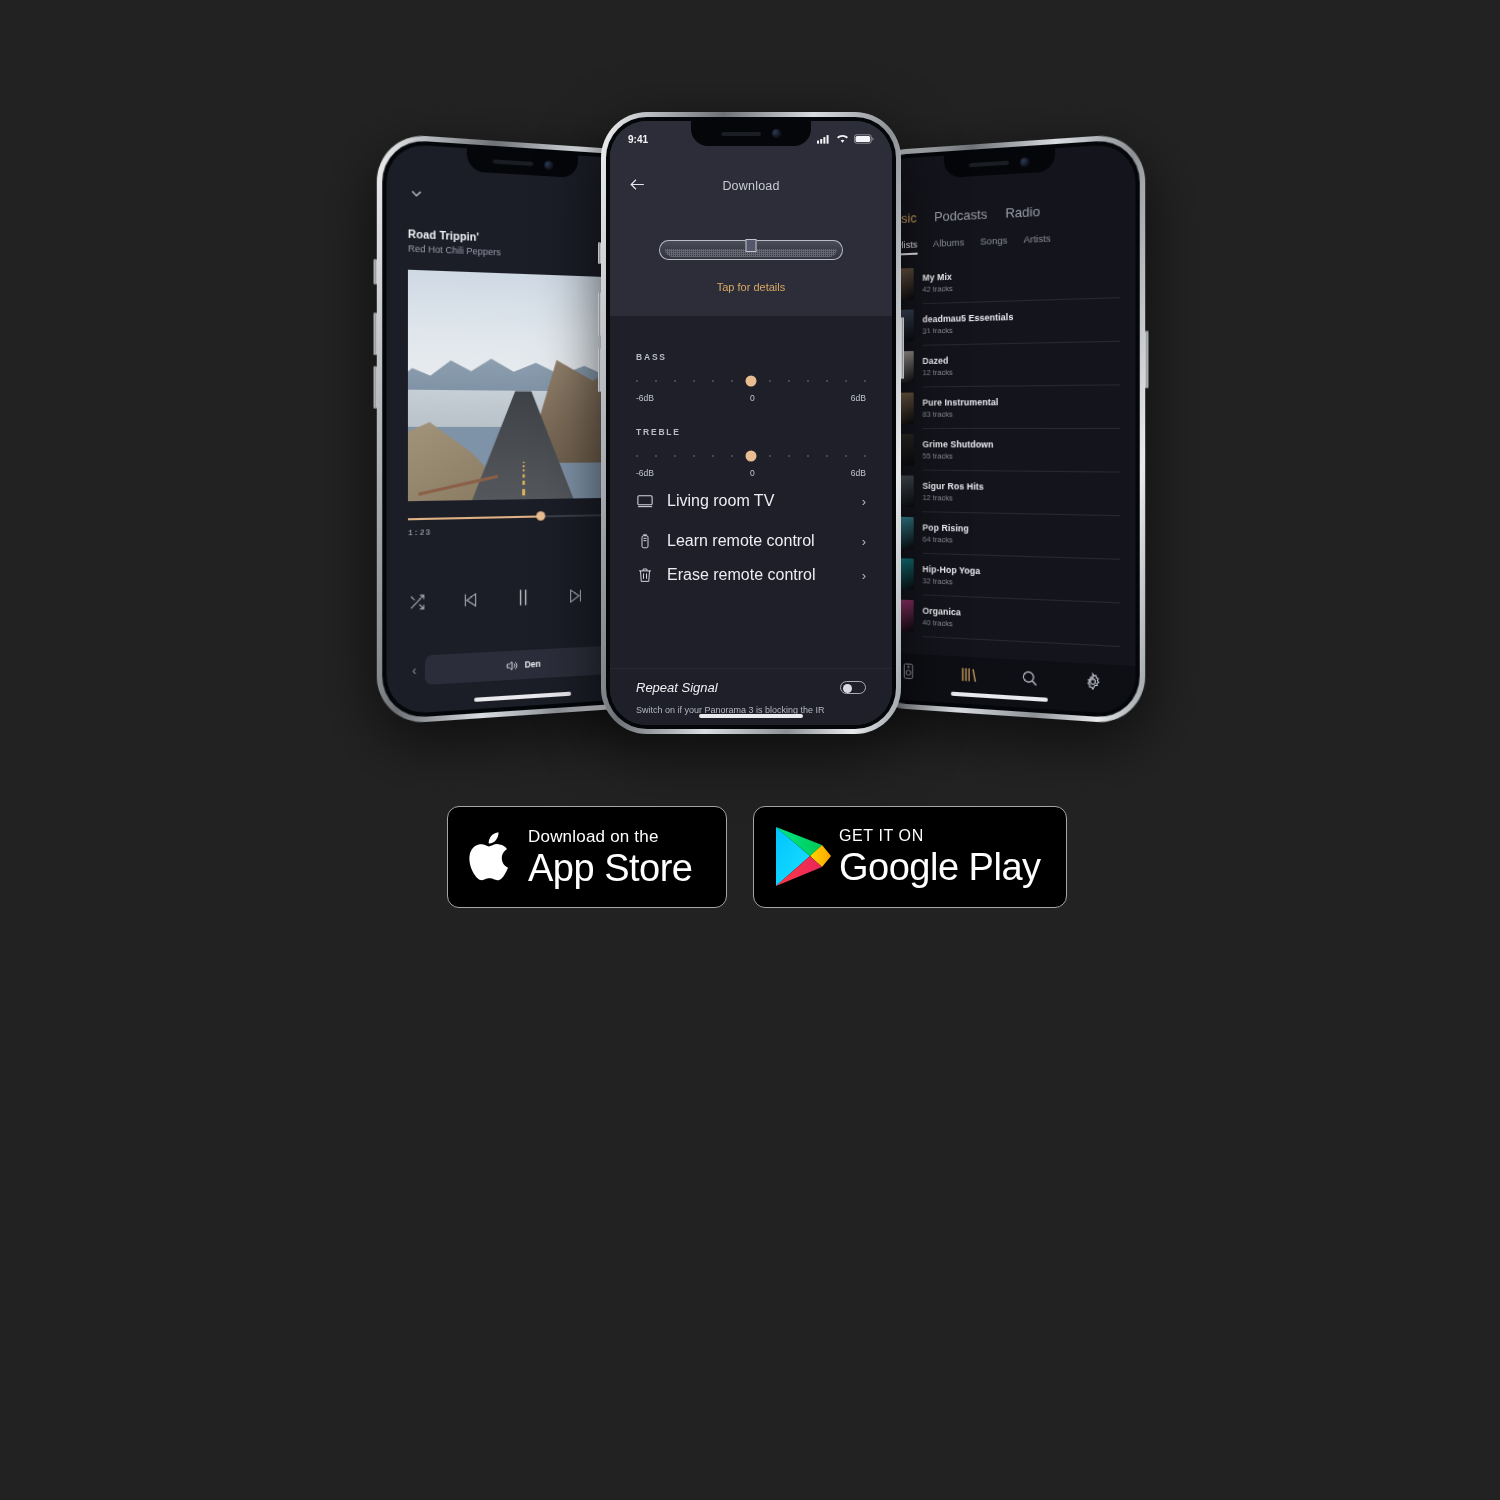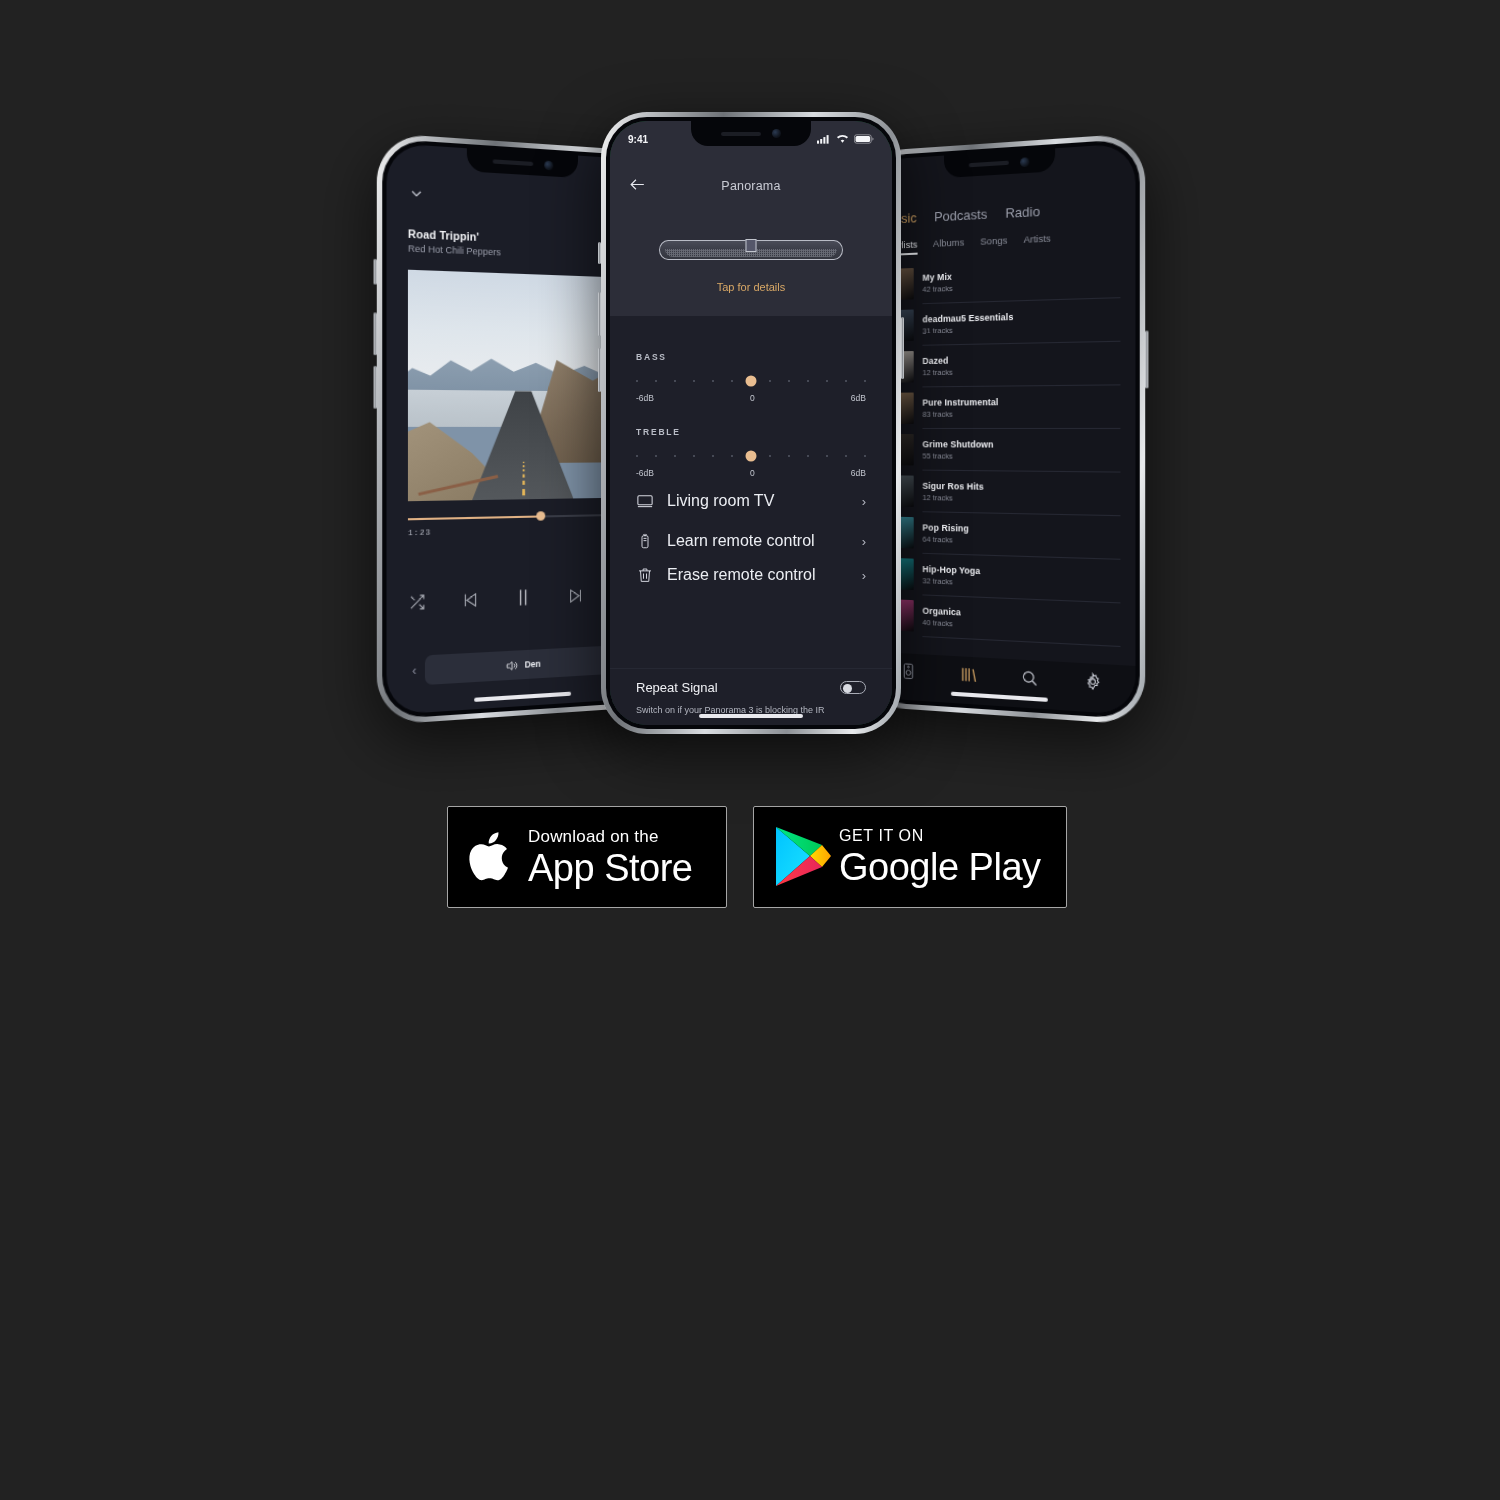--- a/index.html
+++ b/index.html
@@ -185,29 +185,29 @@
   .eq .knob { position:absolute; left:50%; top:50%; transform:translate(-50%,-50%); width:11px; height:11px; border-radius:50%; background:#e9bd90; }
   .eq .scale { display:flex; justify-content:space-between; margin-top: 5px; font-size: 8.5px; color:#c4c7d0; }
   .row {
     display:flex; align-items:center; gap:13px; padding: 0 26px; height: 34px;
   }
   .row .lbl { flex:1; font-size: 16px; color:#eceef3; }
   .row .chev { color:#b4b7c1; font-size: 13px; }
   .divider-strip { height: 1px; background: #262833; margin: 0; }
   .repeat-wrap { position:absolute; left:0; right:0; bottom: 0; padding-bottom: 10px; background:#1E1F29; }
   .repeat-row { display:flex; align-items:center; padding: 0 26px; height: 36px; }
-  .repeat-row .lbl { flex:1; font-size: 13px; color:#f0f1f5; }
+  .repeat-row .lbl { flex:1; font-size: 13px; color:#f0f1f5;font-style:italic; }
   .toggle { width: 26px; height: 13px; border-radius: 8px; border:1px solid #a9acb6; position:relative; }
   .toggle i { position:absolute; left:2px; top:2px; width: 9px; height: 9px; border-radius:50%; background:#d8dae1; }
   .repeat-note { padding: 0 26px; font-size: 9px; color:#b3b6c0; }
 
   
   .badges { position:absolute; left: 447px; top: 806px; display:flex; gap: 26px; }
   .badge {
-    background:#000; border:1px solid #a6a6a6; border-radius: 2px;
+    background:#000; border:1px solid #a6a6a6; border-radius: 12px;
     height: 102px; display:flex; align-items:center; gap: 12px; padding: 0 18px; color:#fff;
   }
   .badge .txt { display:flex; flex-direction:column; line-height:1; }
   .badge .small { font-size: 17px; letter-spacing:.2px; margin-bottom: 4px; }
   .badge .big { font-size: 38px; font-weight: 400; letter-spacing:-.5px; }
   #badge-appstore { width: 280px; }
   #badge-googleplay { width: 314px; gap: 7px; }
   #badge-googleplay .small { font-size: 16px; letter-spacing:.6px; }
 </style>
 </head>
@@ -452,21 +452,21 @@
             </svg>
           </span>
         </div>
 
         <div class="cp-nav">
           <span>
             <svg width="19" height="19" viewBox="0 0 24 24" fill="none" stroke="#e6e8ee" stroke-width="1.5">
                 <path d="M20 12H4M10 6l-6 6 6 6"></path>
               </svg>
           </span>
-          <span class="ttl">Panorama</span>
+          <span class="ttl">Download</span>
           <span style="width:19px"></span>
         </div>
 
         <div class="cp-bar">
           <div class="body"></div>
             <div class="grille"></div>
             <div class="led"></div>
         </div>
 
         <div class="cp-tap">Tap for details</div>

